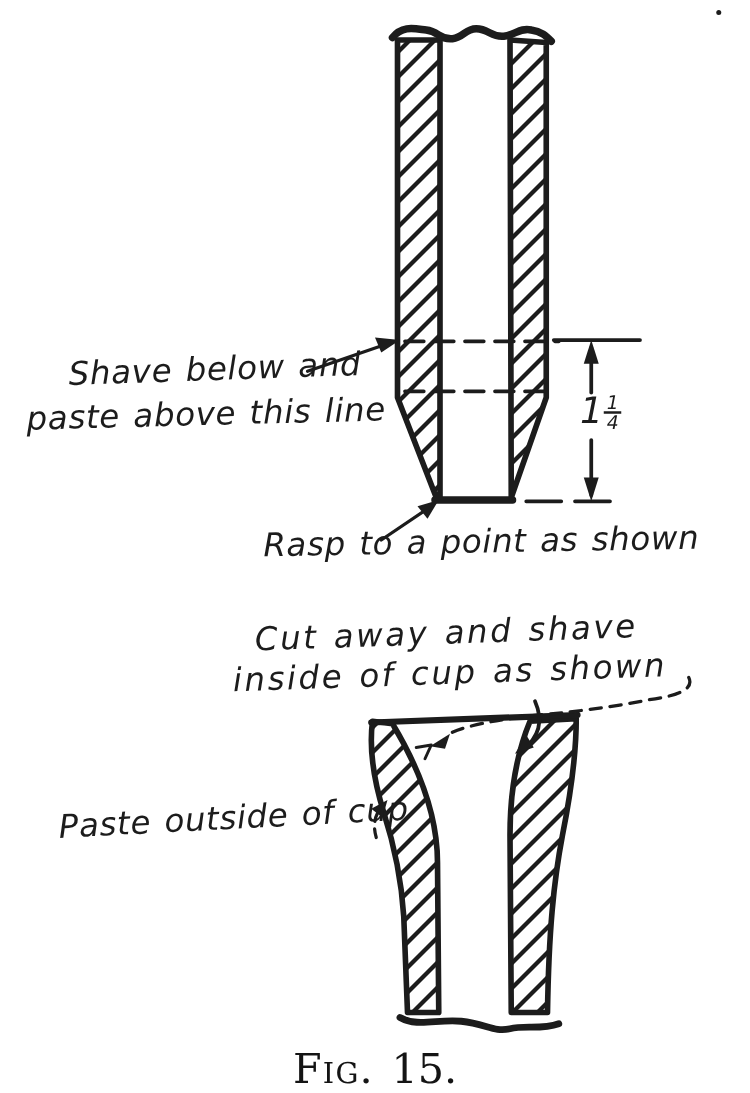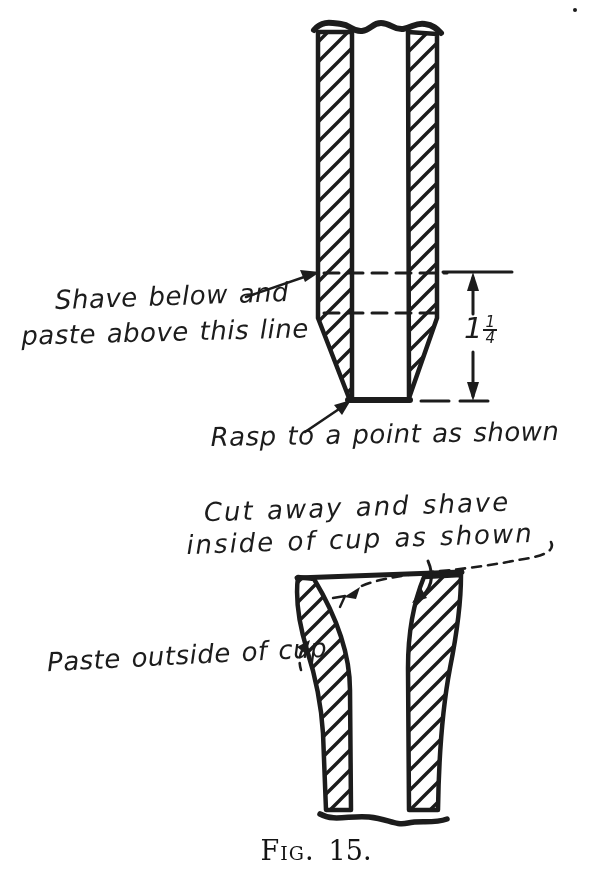--- a/index.html
+++ b/index.html
@@ -41,25 +41,25 @@
     flex-direction: column;
     align-items: center;
     font-size: 15px;
     line-height: 14px;
     margin-left: 1px;
     transform: translateY(2px);
   }
   .dim-label .num { border-bottom: 2px solid #1c1c1c; padding: 0 2px 0 2px; }
   .caption {
     position: absolute;
-    left: 316px;
+    left: 300px;
     top: 835px;
     transform: translateX(-50%);
     font-family: "DejaVu Serif", serif;
-    font-size: 27px;
+    font-size: 33px;
     color: #141414;
     white-space: nowrap;
   }
   .caption .fig { font-variant: small-caps; letter-spacing: 1px; margin-right: 14px; }
   .speck {
     position: absolute;
     width: 4px; height: 4px;
     background: #1c1c1c;
     border-radius: 50%;
   }

